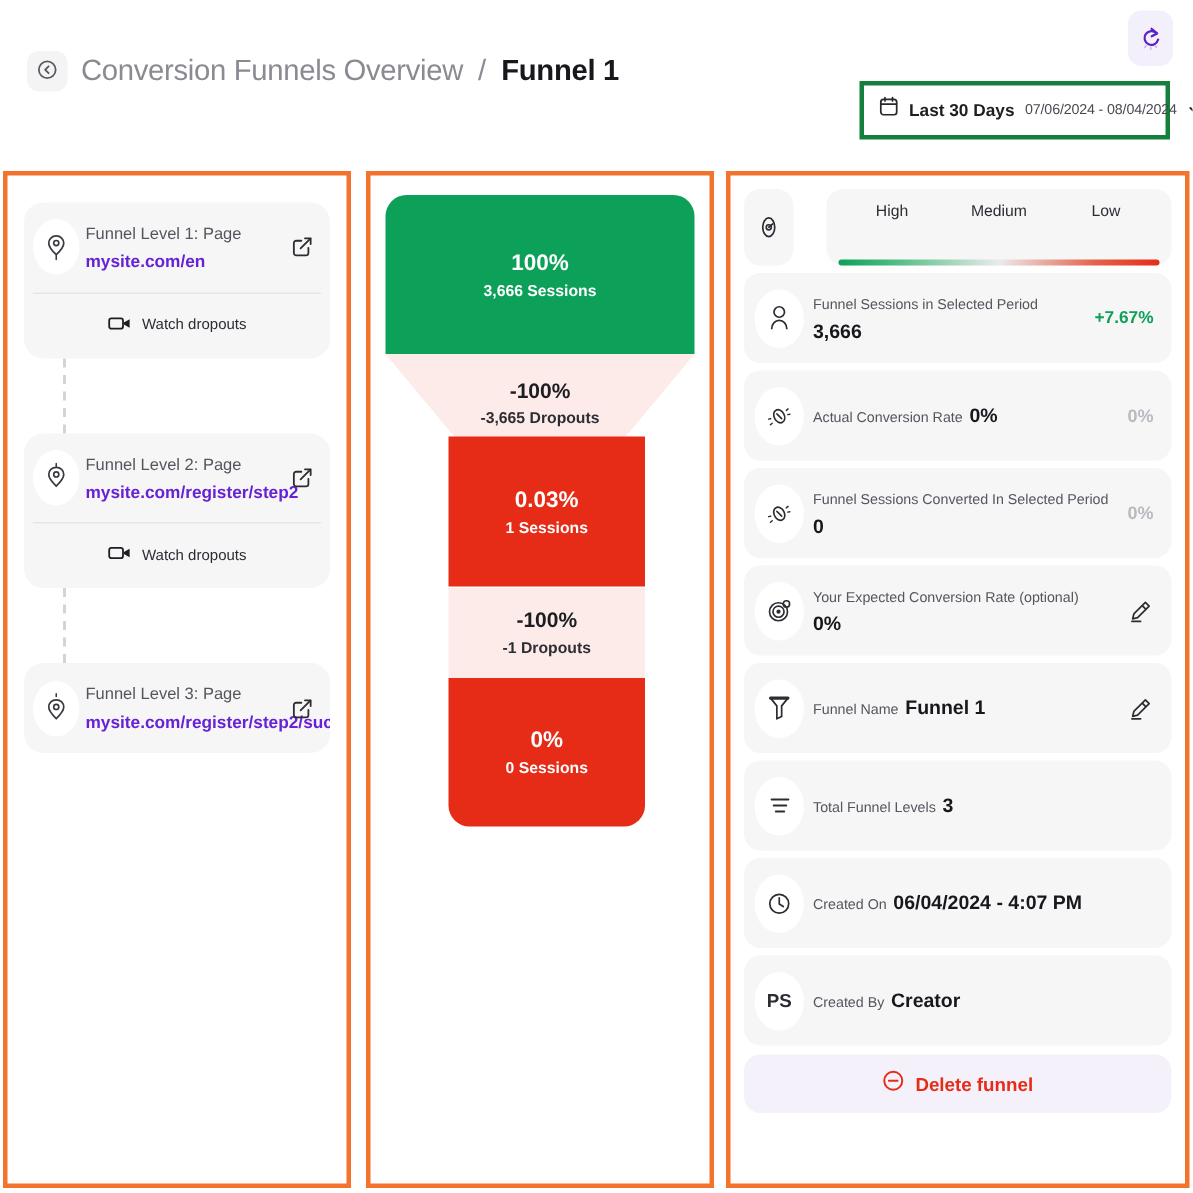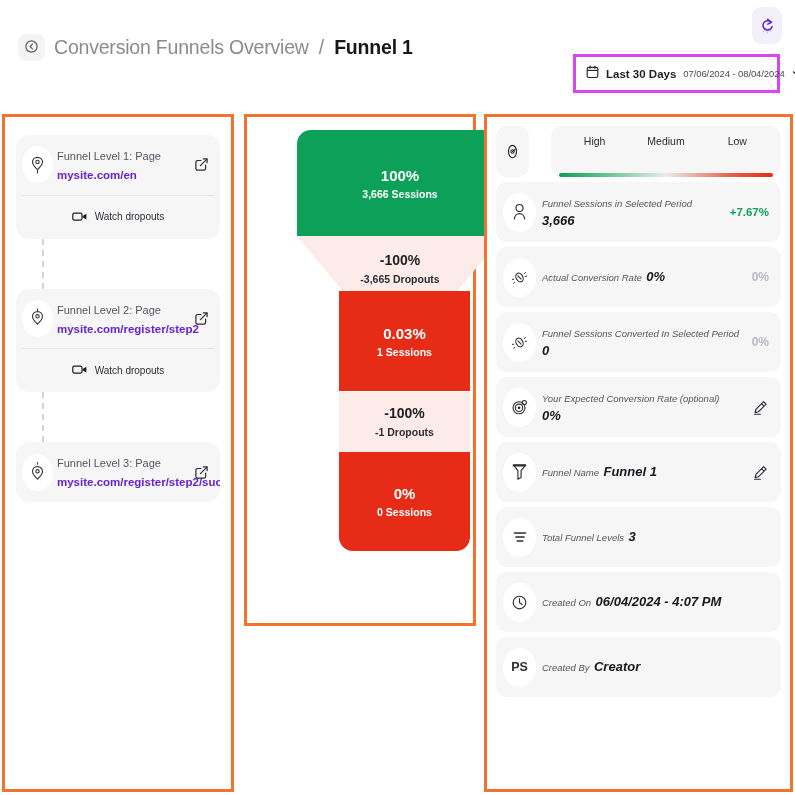--- a/index.html
+++ b/index.html
@@ -34,33 +34,33 @@
     font-size:19.5px; color:#8a8a93; letter-spacing:-0.2px; white-space:nowrap;
   }
   .crumb-sep { font-size:19.5px; color:#8a8a93; margin:0 1px; }
   .crumb-current {
     font-size:19.5px; color:#17171c; font-weight:700; letter-spacing:-0.2px; white-space:nowrap;
   }
 
   .date-picker {
     position:absolute; left:573px; top:54px;
     width:207px; height:39px;
-    border:3px solid #d946ef;
+    border:3px solid #15803d;
     background:#ffffff;
     display:flex; align-items:center; gap:7px;
     padding:0 10px; cursor:pointer;
   }
   .date-label { font-size:11.5px; color:#1d1d22; font-weight:600; white-space:nowrap; }
   .date-range { font-size:9.5px; color:#4a4a52; white-space:nowrap; letter-spacing:-0.1px; }
   .date-caret { margin-left:auto; display:flex; align-items:center; }
 
   
   .panel { position:absolute; border:3px solid #f3722c; background:#ffffff; }
   #panel-levels { left:2px;   top:114px; width:232px; height:678px; }
-  #panel-funnel { left:244px; top:114px; width:232px; height:512px;padding-left:40px; }
+  #panel-funnel { left:244px; top:114px; width:232px; height:678px; }
   #panel-details{ left:484px; top:114px; width:309px; height:678px; }
 
   
   .levels-inner { position:relative; padding:18px 11px 0 11px; }
   .level-card {
     position:relative; background:#f6f6f7; border-radius:13px; overflow:hidden;
     z-index:2;
   }
   .level-main { display:flex; align-items:center; gap:4px; padding:11px 8px 11px 6px; }
   .level-pin {
@@ -106,21 +106,21 @@
 
   .d-row {
     display:flex; align-items:center; gap:6px;
     background:#f6f6f7; border-radius:11px; padding:9px 12px 9px 7px;
     min-height:60px;
   }
   .d-icon {
     flex:0 0 33px; width:33px; height:39px; border-radius:50%; background:#ffffff;
     display:flex; align-items:center; justify-content:center;
   }
-  .d-body { flex:1 1 auto; min-width:0;font-style:italic; }
+  .d-body { flex:1 1 auto; min-width:0; }
   .d-label { font-size:9.5px; color:#55555e; line-height:1.6; white-space:nowrap; overflow:hidden; text-overflow:ellipsis; }
   .d-value { font-size:13px; color:#17171c; font-weight:600; line-height:1.5; }
   .d-right { flex:0 0 auto; display:flex; align-items:flex-end; justify-content:flex-end; min-width:40px; }
   .d-delta { font-size:11.5px; font-weight:700; }
   .d-delta.pos { color:#0ca059; }
   .d-delta.muted { color:#b9b9c0; font-size:12px; }
   .d-edit { cursor:pointer; display:flex; align-items:center; }
 
   
   .grad-row { display:flex; align-items:stretch; gap:22px; }
@@ -499,17 +499,26 @@
         <span class="d-icon">
           <span class="d-avatar-initials">PS</span>
         </span>
         <span class="d-body">
           <span class="d-label">Created By</span>
           <span class="d-value">Creator</span>
         </span>
         <span class="d-right"></span>
       </div>
 
+      <div class="delete-row">
+        <span>
+          <svg width="15" height="15" viewBox="0 0 15 15" fill="none">
+            <circle cx="7.5" cy="7.5" r="6" stroke="#e62b17" stroke-width="1.3"></circle>
+            <path d="M4.6 7.5 H10.4" stroke="#e62b17" stroke-width="1.3" stroke-linecap="round"></path>
+          </svg>
+        </span>
+        <span class="delete-label">Delete funnel</span>
+      </div>
 
     </div>
   </div>
 
 </div>
 
 </body></html>

